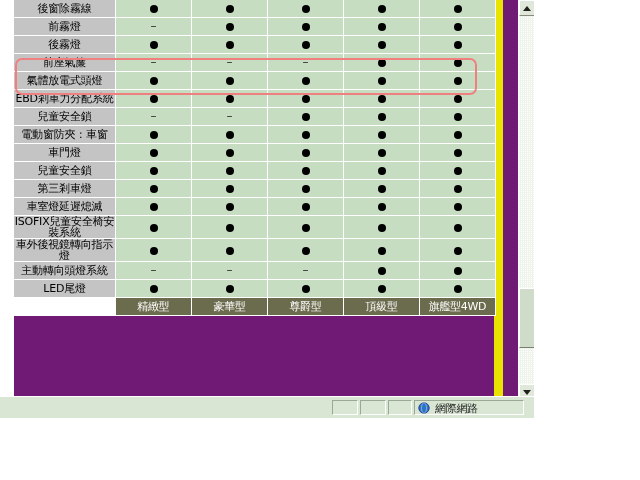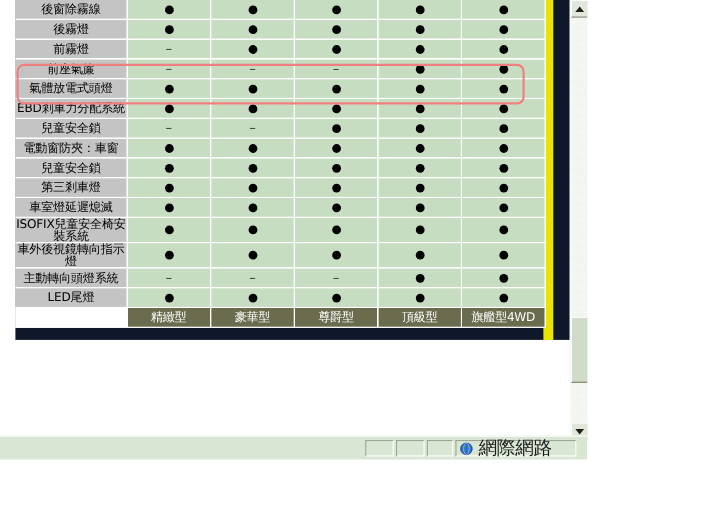--- a/index.html
+++ b/index.html
@@ -27,22 +27,22 @@
     background: #ffffff;
     overflow: hidden;
   }
 
   
   #page-area {
     position: absolute;
     left: 0;
     top: 0;
     width: 518px;
-    height: 309px;
-    background: #0f172a;
+    height: 418px;
+    background: #701a75;
     overflow: hidden;
   }
 
   
   #yellow-stripe {
     position: absolute;
     left: 494px;
     top: 0;
     width: 9px;
     height: 396px;
@@ -231,21 +231,21 @@
     width: 110px;
     border-left: 1px solid #9aa896;
     border-top: 1px solid #9aa896;
     border-right: 1px solid #ffffff;
     border-bottom: 1px solid #ffffff;
   }
   #zone-label {
     position: absolute;
     left: 20px;
     top: 1px;
-    font-size: 17px;
+    font-size: 11px;
     color: #1c1c1c;
     line-height: 13px;
     letter-spacing: -0.3px;
   }
   #globe-icon {
     position: absolute;
     left: 3px;
     top: 1px;
     width: 12px;
     height: 12px;
@@ -279,30 +279,30 @@
       <tbody id="spec-body">
           <tr>
             <td class="feat-cell">後窗除霧線</td>
             <td class="val-cell"><span class="dot"></span></td>
             <td class="val-cell"><span class="dot"></span></td>
             <td class="val-cell"><span class="dot"></span></td>
             <td class="val-cell"><span class="dot"></span></td>
             <td class="val-cell"><span class="dot"></span></td>
           </tr>
           <tr>
+            <td class="feat-cell">前霧燈</td>
+            <td class="val-cell"><span class="dash">–</span></td>
+            <td class="val-cell"><span class="dot"></span></td>
+            <td class="val-cell"><span class="dot"></span></td>
+            <td class="val-cell"><span class="dot"></span></td>
+            <td class="val-cell"><span class="dot"></span></td>
+          </tr>
+          <tr>
             <td class="feat-cell">後霧燈</td>
             <td class="val-cell"><span class="dot"></span></td>
-            <td class="val-cell"><span class="dot"></span></td>
-            <td class="val-cell"><span class="dot"></span></td>
-            <td class="val-cell"><span class="dot"></span></td>
-            <td class="val-cell"><span class="dot"></span></td>
-          </tr>
-          <tr>
-            <td class="feat-cell">前霧燈</td>
-            <td class="val-cell"><span class="dash">–</span></td>
             <td class="val-cell"><span class="dot"></span></td>
             <td class="val-cell"><span class="dot"></span></td>
             <td class="val-cell"><span class="dot"></span></td>
             <td class="val-cell"><span class="dot"></span></td>
           </tr>
           <tr>
             <td class="feat-cell">前座氣簾</td>
             <td class="val-cell"><span class="dash">–</span></td>
             <td class="val-cell"><span class="dash">–</span></td>
             <td class="val-cell"><span class="dash">–</span></td>
@@ -328,20 +328,28 @@
           <tr>
             <td class="feat-cell">兒童安全鎖</td>
             <td class="val-cell"><span class="dash">–</span></td>
             <td class="val-cell"><span class="dash">–</span></td>
             <td class="val-cell"><span class="dot"></span></td>
             <td class="val-cell"><span class="dot"></span></td>
             <td class="val-cell"><span class="dot"></span></td>
           </tr>
           <tr>
             <td class="feat-cell">電動窗防夾：車窗</td>
+            <td class="val-cell"><span class="dot"></span></td>
+            <td class="val-cell"><span class="dot"></span></td>
+            <td class="val-cell"><span class="dot"></span></td>
+            <td class="val-cell"><span class="dot"></span></td>
+            <td class="val-cell"><span class="dot"></span></td>
+          </tr>
+          <tr>
+            <td class="feat-cell">車門燈</td>
             <td class="val-cell"><span class="dot"></span></td>
             <td class="val-cell"><span class="dot"></span></td>
             <td class="val-cell"><span class="dot"></span></td>
             <td class="val-cell"><span class="dot"></span></td>
             <td class="val-cell"><span class="dot"></span></td>
           </tr>
           <tr>
             <td class="feat-cell">兒童安全鎖</td>
             <td class="val-cell"><span class="dot"></span></td>
             <td class="val-cell"><span class="dot"></span></td>

